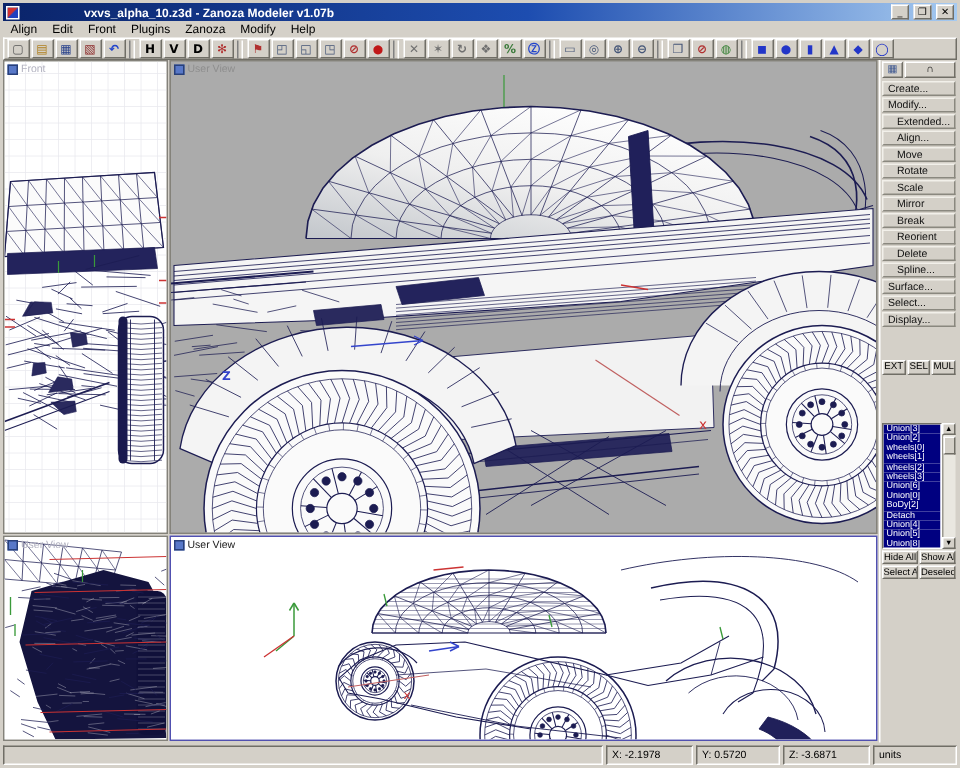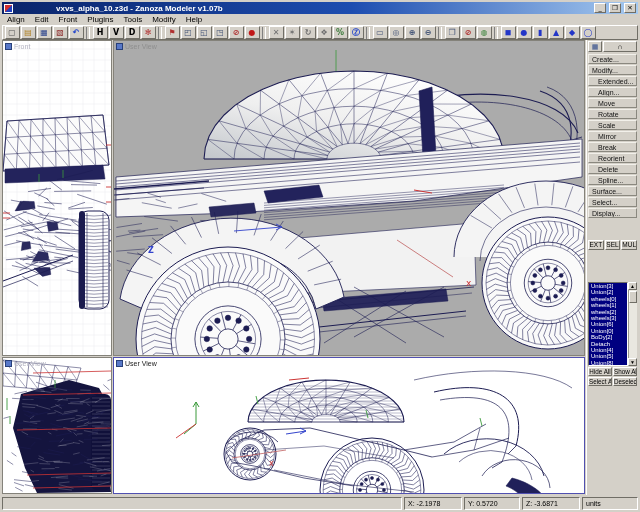--- a/index.html
+++ b/index.html
@@ -75,21 +75,21 @@
   <button class="win-btn raised">❐</button>
   <button class="win-btn raised">✕</button>
 </div>
 
 <div class="menubar">
 
 <span class="menu-item">Align</span>
     <span class="menu-item">Edit</span>
     <span class="menu-item">Front</span>
     <span class="menu-item">Plugins</span>
-    <span class="menu-item">Tools</span>
+    <span class="menu-item">Zanoza</span>
     <span class="menu-item">Modify</span>
     <span class="menu-item">Help</span>
   </div>
 
 <div class="toolbar raised">
     <button class="tb-btn raised" title="new-document">
       <span class="tb-glyph" style="color: rgb(85, 85, 85);">▢</span>
     </button>
     <button class="tb-btn raised" title="open-file">
       <span class="tb-glyph" style="color: rgb(176, 128, 32);">▤</span>

